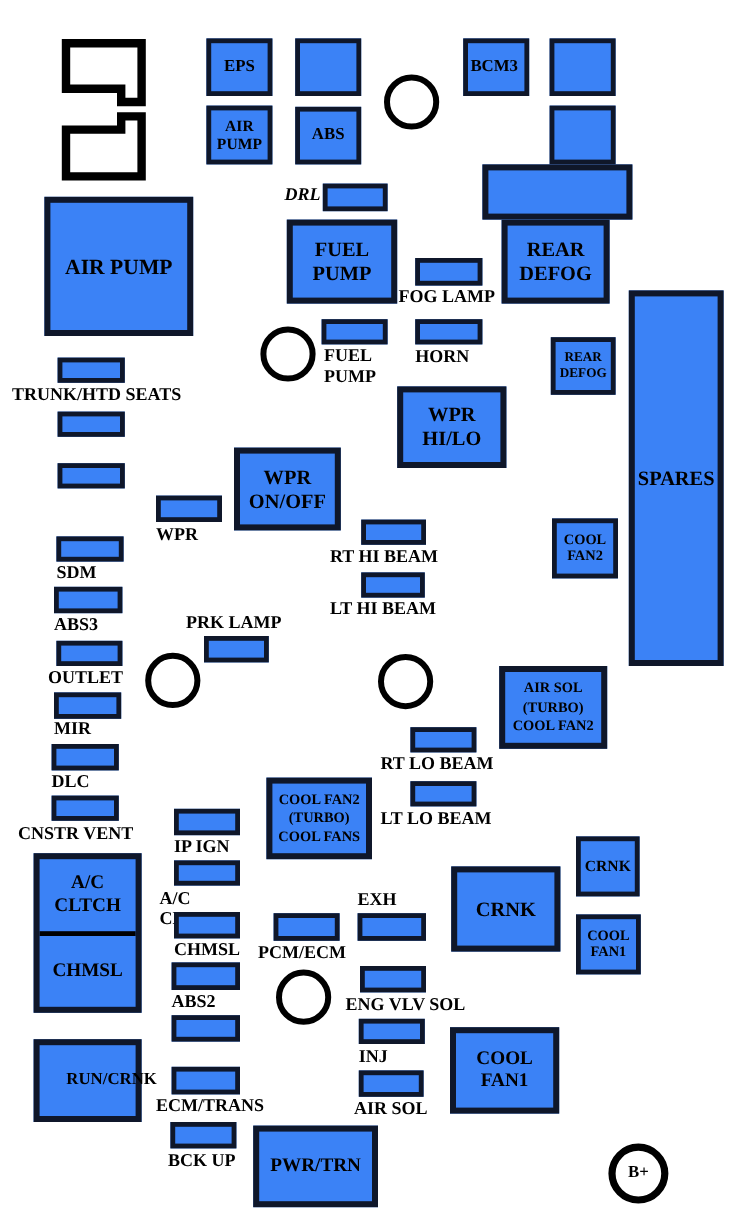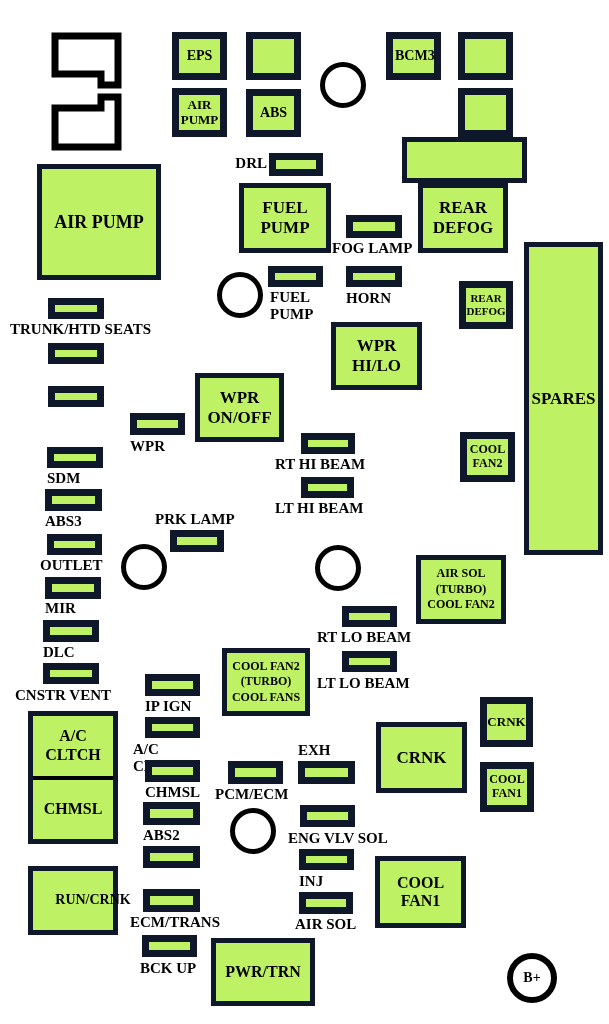--- a/index.html
+++ b/index.html
@@ -2,21 +2,21 @@
 <html><head>
 <meta charset="utf-8">
 <style>
   html,body{margin:0;padding:0;background:#ffffff;}
   #panel{
     position:relative;width:609px;height:1024px;background:#ffffff;
     font-family:"Liberation Serif","DejaVu Serif",serif;font-weight:bold;color:#000;
     overflow:hidden;
   }
   .box{
-    position:absolute;box-sizing:border-box;border:7px solid #0f172a;background:#bef264;
+    position:absolute;box-sizing:border-box;border:4px solid #0f172a;background:#3b82f6;
     display:flex;align-items:center;justify-content:center;text-align:center;
     white-space:pre-line;line-height:1.15;font-size:14px;
   }
   .box-lg{border-width:5px;font-size:17px;}
   .lbl{
     position:absolute;white-space:pre-line;line-height:1.1;
     font-size:15px;
   }
   .al{justify-content:flex-start;text-align:left;padding-left:2px;}
   .circle{
@@ -47,21 +47,21 @@
   <div class="box" style="left:246px;top:89px;width:55px;height:48px;">ABS</div>
 
   <div class="circle" style="left:320px;top:62px;width:46px;height:46px;"></div>
 
   <div class="box al" style="left:386px;top:32px;width:55px;height:48px;">BCM3</div>
   <div class="box" style="left:458px;top:32px;width:55px;height:48px;"></div>
   <div class="box" style="left:458px;top:88px;width:55px;height:49px;"></div>
 
   <div class="box box-lg" style="left:402px;top:137px;width:125px;height:46px;"></div>
 
-  <div class="lbl" style="left:225px;top:155px;width:42px;text-align:right;">DRL</div>
+  <div class="lbl" style="left:225px;top:155px;width:42px;text-align:right;font-style:italic;">DRL</div>
   <div class="box" style="left:269px;top:153px;width:54px;height:23px;"></div>
 
   <div class="box box-lg" style="left:37px;top:164px;width:124px;height:116px;font-size:18px;">AIR PUMP</div>
   <div class="box box-lg" style="left:239px;top:183px;width:92px;height:70px;">FUEL
 PUMP</div>
   <div class="box box-lg" style="left:418px;top:183px;width:90px;height:70px;">REAR
 DEFOG</div>
 
   <div class="box" style="left:346px;top:215px;width:56px;height:23px;"></div>
   <div class="lbl" style="left:332px;top:240px;width:85px;">FOG LAMP</div>

